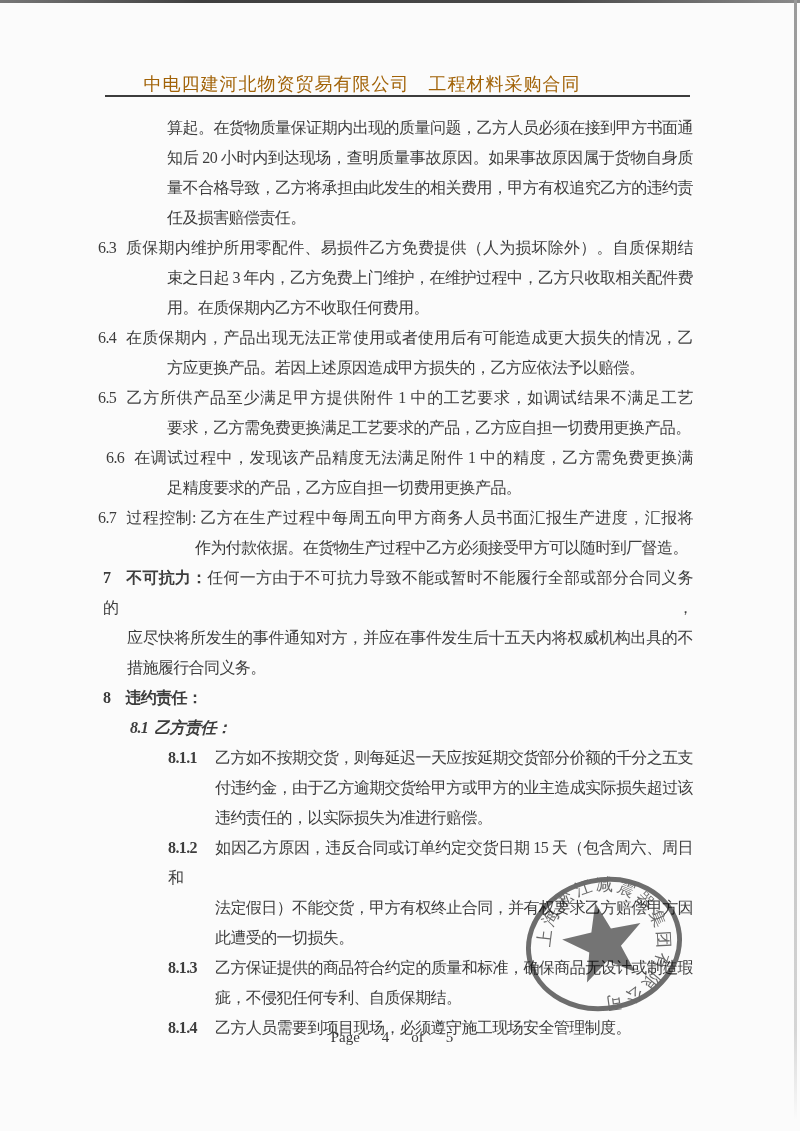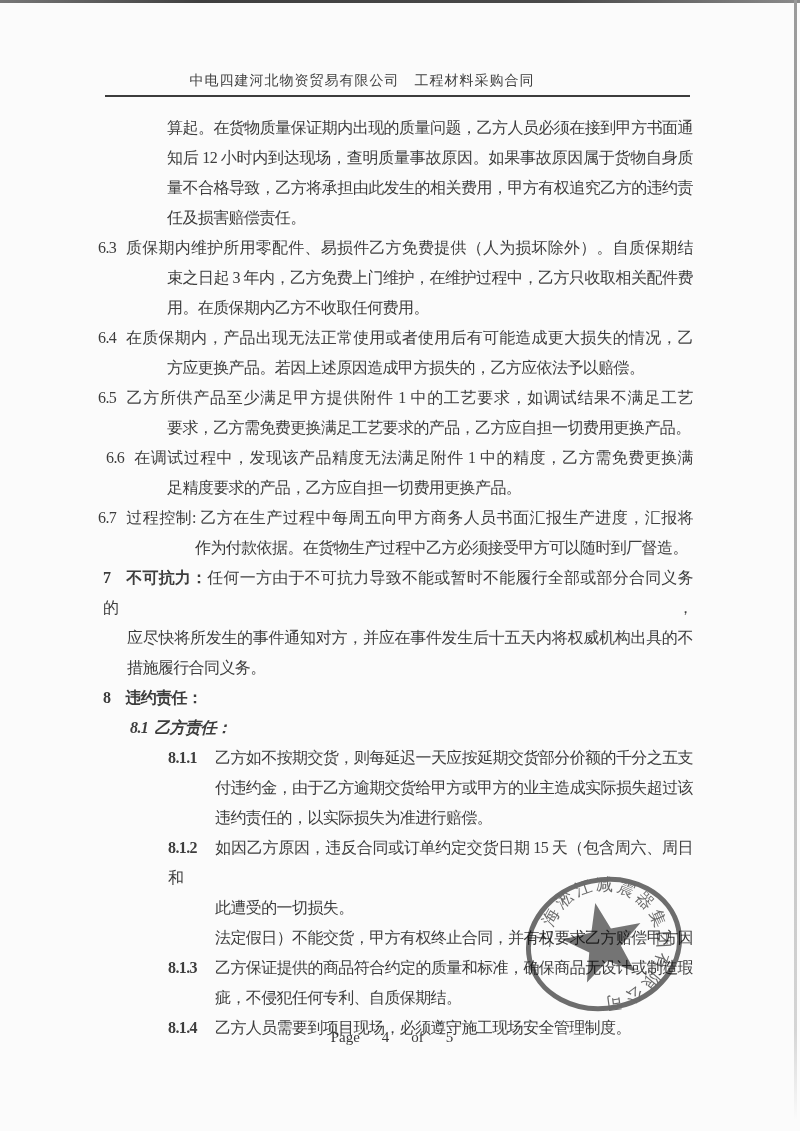--- a/index.html
+++ b/index.html
@@ -15,21 +15,21 @@
     position:absolute;left:0;top:0;width:800px;height:3px;
     background:linear-gradient(to right,#777,#3f3f3f 25%,#4a4a4a 70%,#8a8a8a);
   }
   .scan-right{
     position:absolute;top:0;right:3px;width:3px;height:1120px;
     background:linear-gradient(to bottom,#9a9a9a,#b5b5b5 55%,#d5d5d5 92%,rgba(255,255,255,0));
   }
   .page-header{
     position:absolute;left:0;top:72px;width:724px;
     text-align:center;
-    font-size:14px;color:#404040;letter-spacing:1px;
+    font-size:18px;color:#a16207;letter-spacing:1px;
   }
   .header-rule{
     position:absolute;left:105px;top:95px;width:585px;height:2px;
     background:#3c3c3c;
   }
   .doc-body{
     position:absolute;left:98px;top:113px;width:595px;
   }
   .line{
     font-size:16px;line-height:30px;
@@ -57,21 +57,21 @@
 
 <div class="scan-top"></div>
 <div class="scan-right"></div>
 
 <div class="page-header">中电四建河北物资贸易有限公司　工程材料采购合同</div>
 <div class="header-rule"></div>
 
 <div class="doc-body" id="doc-body">
     <div class="clause">
       <div class="line fill" style="margin-left: 69px;">算起。在货物质量保证期内出现的质量问题，乙方人员必须在接到甲方书面通</div>
-      <div class="line fill" style="margin-left: 69px;">知后 12 小时内到达现场，查明质量事故原因。如果事故原因属于货物自身质</div>
+      <div class="line fill" style="margin-left: 69px;">知后 20 小时内到达现场，查明质量事故原因。如果事故原因属于货物自身质</div>
       <div class="line fill" style="margin-left: 69px;">量不合格导致，乙方将承担由此发生的相关费用，甲方有权追究乙方的违约责</div>
       <div class="line" style="margin-left: 69px;">任及损害赔偿责任。</div>
     </div>
     <div class="clause">
       <div class="line fill" style="margin-left: 0px;"><span class="num" style="margin-right: 9px;">6.3</span>质保期内维护所用零配件、易损件乙方免费提供（人为损坏除外）。自质保期结</div>
       <div class="line fill" style="margin-left: 69px;">束之日起 3 年内，乙方免费上门维护，在维护过程中，乙方只收取相关配件费</div>
       <div class="line" style="margin-left: 69px;">用。在质保期内乙方不收取任何费用。</div>
     </div>
     <div class="clause">
       <div class="line fill" style="margin-left: 0px;"><span class="num" style="margin-right: 9px;">6.4</span>在质保期内，产品出现无法正常使用或者使用后有可能造成更大损失的情况，乙</div>
@@ -100,22 +100,22 @@
     <div class="clause">
       <div class="line" style="margin-left: 32px; font-style: italic;"><span class="num bold" style="margin-right: 6px;">8.1</span><span class="bold">乙方责任：</span></div>
     </div>
     <div class="clause">
       <div class="line fill" style="margin-left: 70px;"><span class="num bold" style="display: inline-block; width: 47px;">8.1.1</span>乙方如不按期交货，则每延迟一天应按延期交货部分价额的千分之五支</div>
       <div class="line fill" style="margin-left: 117px;">付违约金，由于乙方逾期交货给甲方或甲方的业主造成实际损失超过该</div>
       <div class="line" style="margin-left: 117px;">违约责任的，以实际损失为准进行赔偿。</div>
     </div>
     <div class="clause">
       <div class="line fill" style="margin-left: 70px;"><span class="num bold" style="display: inline-block; width: 47px;">8.1.2</span>如因乙方原因，违反合同或订单约定交货日期 15 天（包含周六、周日和</div>
+      <div class="line fill" style="margin-left: 117px;">法定假日）不能交货，甲方有权终止合同，并有权要求乙方赔偿甲方因</div>
       <div class="line" style="margin-left: 117px;">此遭受的一切损失。</div>
-      <div class="line fill" style="margin-left: 117px;">法定假日）不能交货，甲方有权终止合同，并有权要求乙方赔偿甲方因</div>
     </div>
     <div class="clause">
       <div class="line fill" style="margin-left: 70px;"><span class="num bold" style="display: inline-block; width: 47px;">8.1.3</span>乙方保证提供的商品符合约定的质量和标准，确保商品无设计或制造瑕</div>
       <div class="line" style="margin-left: 117px;">疵，不侵犯任何专利、自质保期结。</div>
     </div>
     <div class="clause">
       <div class="line" style="margin-left: 70px;"><span class="num bold" style="display: inline-block; width: 47px;">8.1.4</span>乙方人员需要到项目现场，必须遵守施工现场安全管理制度。</div>
     </div>
   </div>
 

